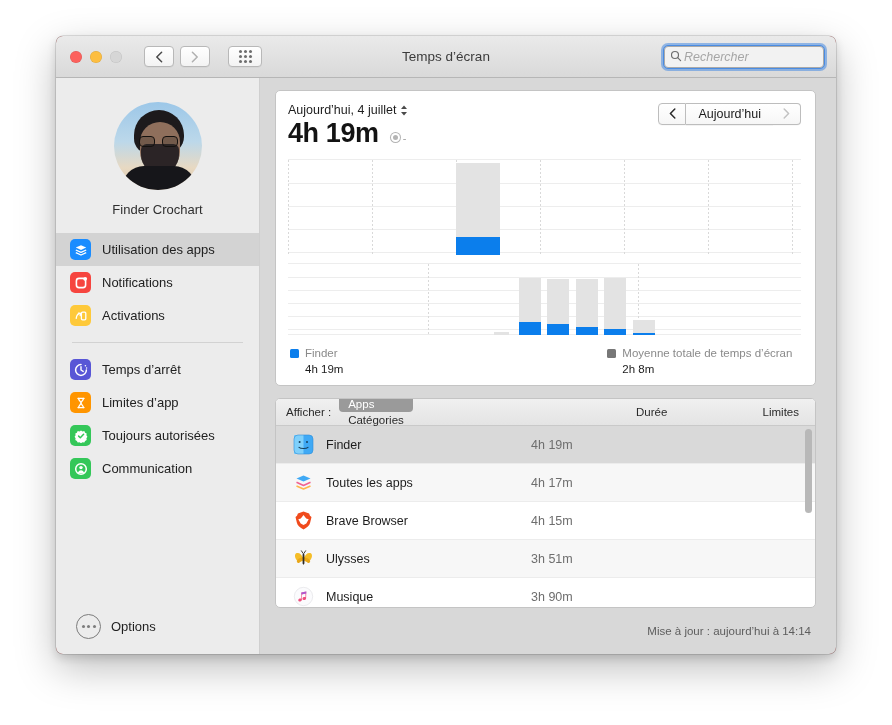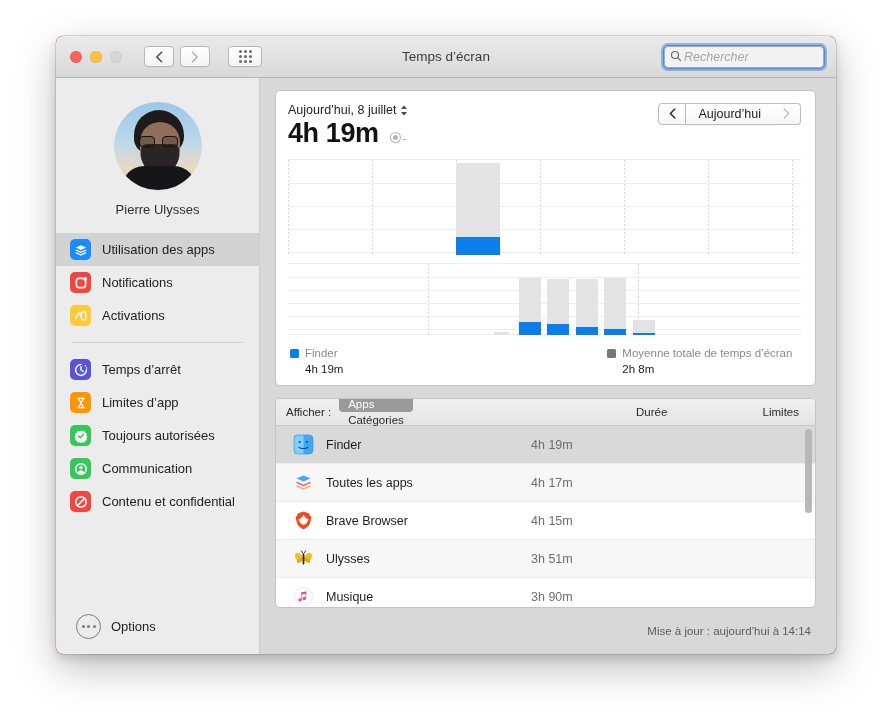--- a/index.html
+++ b/index.html
@@ -355,21 +355,21 @@
         <div id="avatar">
           <span class="hair"></span>
           <span class="face"></span>
           <span class="beard"></span>
           <span class="glasses">
               <i class="l"></i>
               <i class="r"></i>
             </span>
           <span class="body"></span>
         </div>
-        <div class="name">Pierre Ulysses</div>
+        <div class="name">Finder Crochart</div>
       </div>
 
       <div class="navlist">
 
         <div class="navitem selected">
           <span class="navicon" style="background:#1a8cff">
             <svg width="14" height="14" viewBox="0 0 14 14">
                 <path d="M7 2.2L12.2 4.6 7 7 1.8 4.6z" fill="#fff"></path>
                 <path d="M1.8 7L7 9.4 12.2 7" fill="none" stroke="#fff" stroke-width="1.3" stroke-linejoin="round"></path>
                 <path d="M1.8 9.6L7 12 12.2 9.6" fill="none" stroke="#fff" stroke-width="1.3" stroke-linejoin="round"></path>
@@ -439,29 +439,20 @@
           <span class="navicon" style="background:#34c759">
             <svg width="14" height="14" viewBox="0 0 14 14">
                 <circle cx="7" cy="7" r="5.3" fill="none" stroke="#fff" stroke-width="1.5"></circle>
                 <circle cx="7" cy="5.6" r="1.7" fill="#fff"></circle>
                 <path d="M3.8 11.2c.5-1.9 1.7-2.9 3.2-2.9s2.7 1 3.2 2.9" fill="#fff"></path>
               </svg>
           </span>
           <span class="label">Communication</span>
         </div>
 
-        <div class="navitem">
-          <span class="navicon" style="background:#f6453f">
-            <svg width="14" height="14" viewBox="0 0 14 14">
-                <circle cx="7" cy="7" r="5.2" fill="none" stroke="#fff" stroke-width="1.6"></circle>
-                <path d="M3.3 10.7L10.7 3.3" stroke="#fff" stroke-width="1.6" stroke-linecap="round"></path>
-              </svg>
-          </span>
-          <span class="label">Contenu et confidential</span>
-        </div>
       </div>
 
       <div id="sidebar-spacer"></div>
 
       <div id="options-row">
         <span id="options-icon">
             <i></i>
             <i></i>
             <i></i>
           </span>
@@ -469,21 +460,21 @@
       </div>
     </div>
 
     <div id="content">
 
       <div id="chartcard">
 
         <div id="chart-head">
           <div>
             <div id="datepicker">
-              <span class="txt">Aujourd’hui, 8 juillet</span>
+              <span class="txt">Aujourd’hui, 4 juillet</span>
               <span class="stepper">
                 <svg width="8" height="11" viewBox="0 0 8 11">
                     <path d="M4 .6L7 4H1z" fill="#4a4a4a"></path>
                     <path d="M4 10.4L1 7h6z" fill="#4a4a4a"></path>
                   </svg>
               </span>
             </div>
             <div id="total-line">
               <span id="total">4h 19m</span>
               <span id="total-badge">

